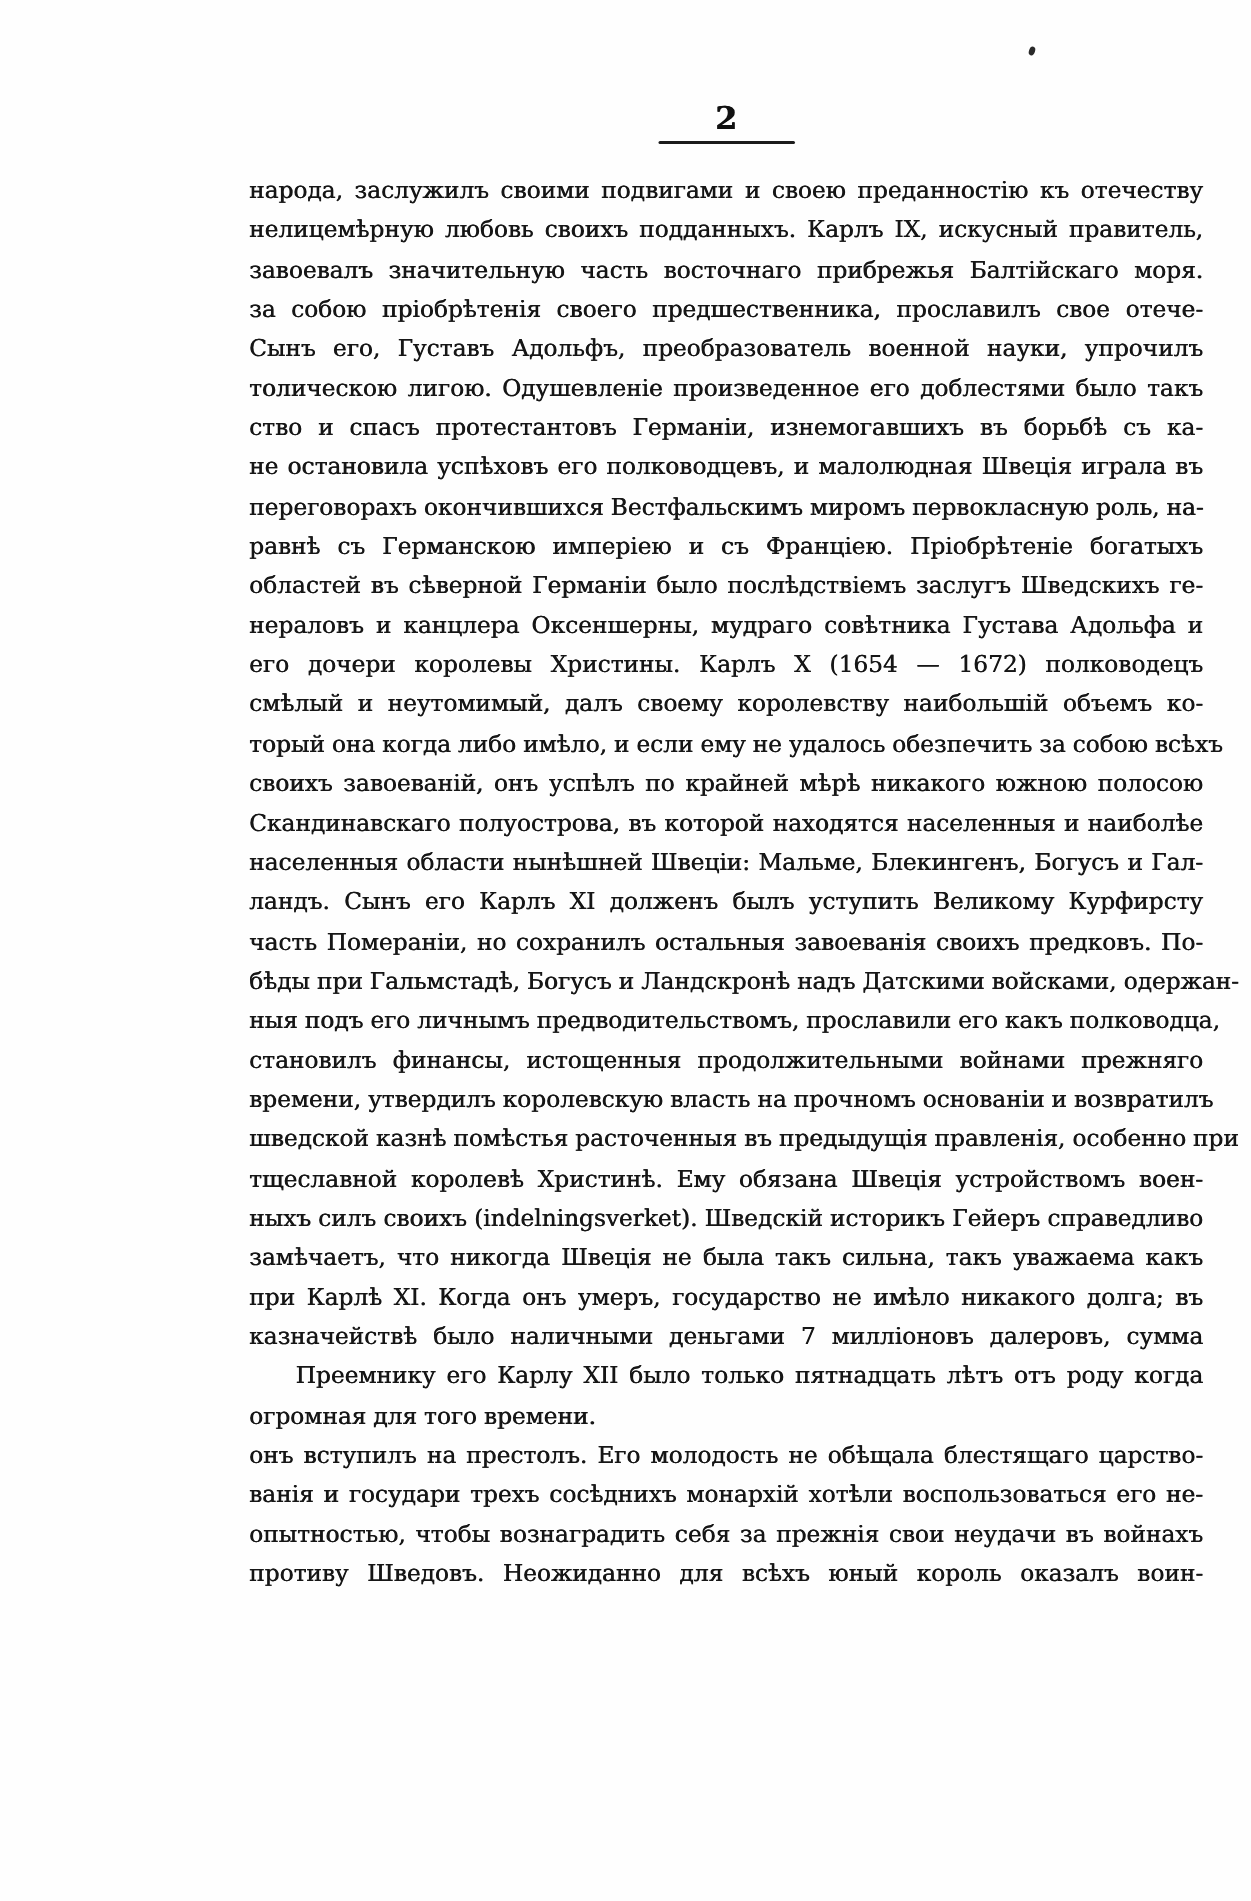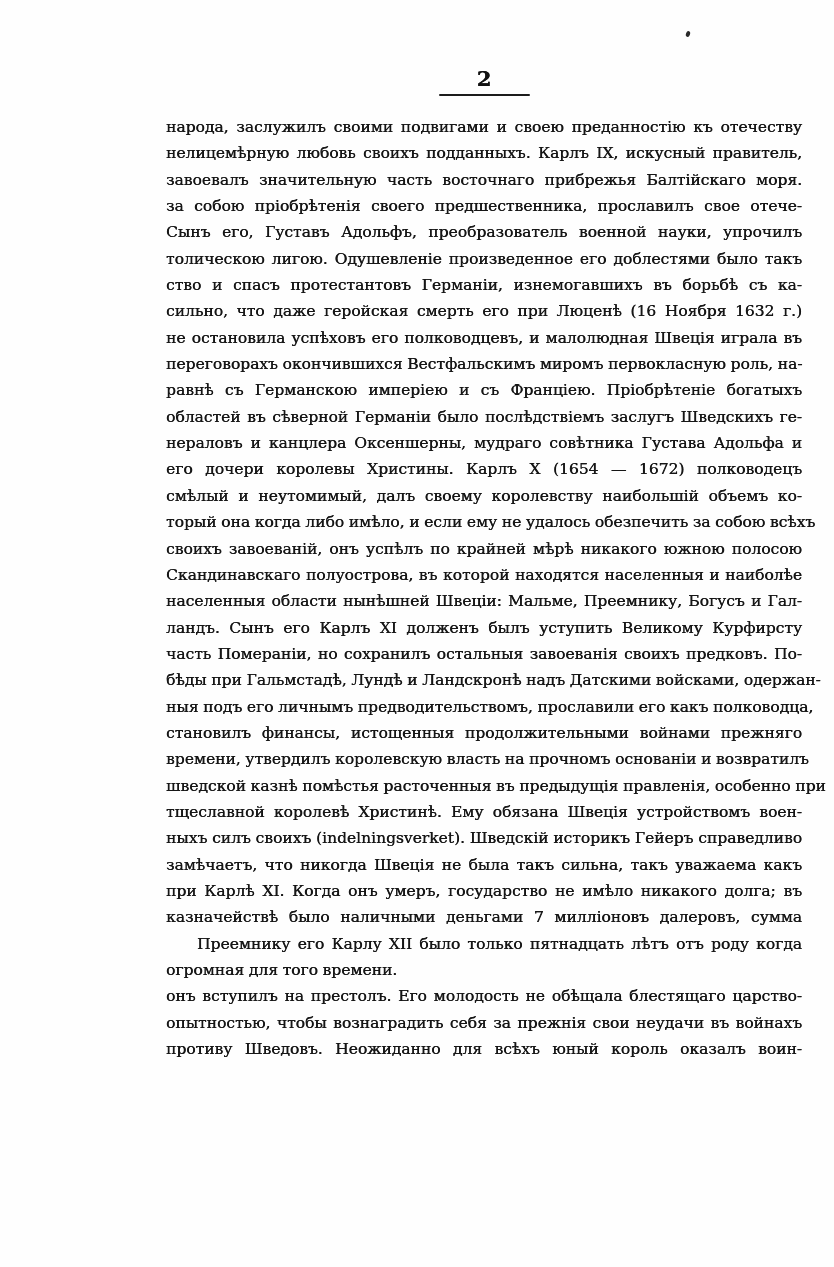--- a/index.html
+++ b/index.html
@@ -90,44 +90,44 @@
   </div>
 
   <div class="text-block">
       <div class="line">народа, заслужилъ своими подвигами и своею преданностію къ отечеству</div>
       <div class="line">нелицемѣрную любовь своихъ подданныхъ. Карлъ IX, искусный правитель,</div>
       <div class="line">завоевалъ значительную часть восточнаго прибрежья Балтійскаго моря.</div>
       <div class="line">за собою пріобрѣтенія своего предшественника, прославилъ свое отече-</div>
       <div class="line">Сынъ его, Густавъ Адольфъ, преобразователь военной науки, упрочилъ</div>
       <div class="line">толическою лигою. Одушевленіе произведенное его доблестями было такъ</div>
       <div class="line">ство и спасъ протестантовъ Германіи, изнемогавшихъ въ борьбѣ съ ка-</div>
-      <div class="line">сильно, что даже геройская смерть его при Люценѣ (16 Ноября 1632 г.)</div>
       <div class="line">не остановила успѣховъ его полководцевъ, и малолюдная Швеція играла въ</div>
       <div class="line">переговорахъ окончившихся Вестфальскимъ миромъ первокласную роль, на-</div>
       <div class="line">равнѣ съ Германскою имперіею и съ Франціею. Пріобрѣтеніе богатыхъ</div>
       <div class="line">областей въ сѣверной Германіи было послѣдствіемъ заслугъ Шведскихъ ге-</div>
       <div class="line">нераловъ и канцлера Оксеншерны, мудраго совѣтника Густава Адольфа и</div>
       <div class="line">его дочери королевы Христины. Карлъ X (1654 — 1672) полководецъ</div>
       <div class="line">смѣлый и неутомимый, далъ своему королевству наибольшій объемъ ко-</div>
       <div class="line">торый она когда либо имѣло, и если ему не удалось обезпечить за собою всѣхъ</div>
       <div class="line">своихъ завоеваній, онъ успѣлъ по крайней мѣрѣ никакого южною полосою</div>
       <div class="line">Скандинавскаго полуострова, въ которой находятся населенныя и наиболѣе</div>
-      <div class="line">населенныя области нынѣшней Швеціи: Мальме, Преемнику, Богусъ и Гал-</div>
+      <div class="line">населенныя области нынѣшней Швеціи: Мальме, Блекингенъ, Богусъ и Гал-</div>
       <div class="line">ландъ. Сынъ его Карлъ XI долженъ былъ уступить Великому Курфирсту</div>
       <div class="line">часть Помераніи, но сохранилъ остальныя завоеванія своихъ предковъ. По-</div>
-      <div class="line">бѣды при Гальмстадѣ, Лундѣ и Ландскронѣ надъ Датскими войсками, одержан-</div>
+      <div class="line">бѣды при Гальмстадѣ, Богусъ и Ландскронѣ надъ Датскими войсками, одержан-</div>
       <div class="line">ныя подъ его личнымъ предводительствомъ, прославили его какъ полководца,</div>
       <div class="line">становилъ финансы, истощенныя продолжительными войнами прежняго</div>
       <div class="line">времени, утвердилъ королевскую власть на прочномъ основаніи и возвратилъ</div>
       <div class="line">шведской казнѣ помѣстья расточенныя въ предыдущія правленія, особенно при</div>
       <div class="line">тщеславной королевѣ Христинѣ. Ему обязана Швеція устройствомъ воен-</div>
       <div class="line">ныхъ силъ своихъ (indelningsverket). Шведскій историкъ Гейеръ справедливо</div>
       <div class="line">замѣчаетъ, что никогда Швеція не была такъ сильна, такъ уважаема какъ</div>
       <div class="line">при Карлѣ XI. Когда онъ умеръ, государство не имѣло никакого долга; въ</div>
       <div class="line">казначействѣ было наличными деньгами 7 милліоновъ далеровъ, сумма</div>
       <div class="line indent">Преемнику его Карлу XII было только пятнадцать лѣтъ отъ роду когда</div>
       <div class="line para-end">огромная для того времени.</div>
       <div class="line">онъ вступилъ на престолъ. Его молодость не обѣщала блестящаго царство-</div>
+      <div class="line">ванія и государи трехъ сосѣднихъ монархій хотѣли воспользоваться его не-</div>
       <div class="line">опытностью, чтобы вознаградить себя за прежнія свои неудачи въ войнахъ</div>
       <div class="line">противу Шведовъ. Неожиданно для всѣхъ юный король оказалъ воин-</div>
     </div>
 
 </div>
 
 </body></html>

